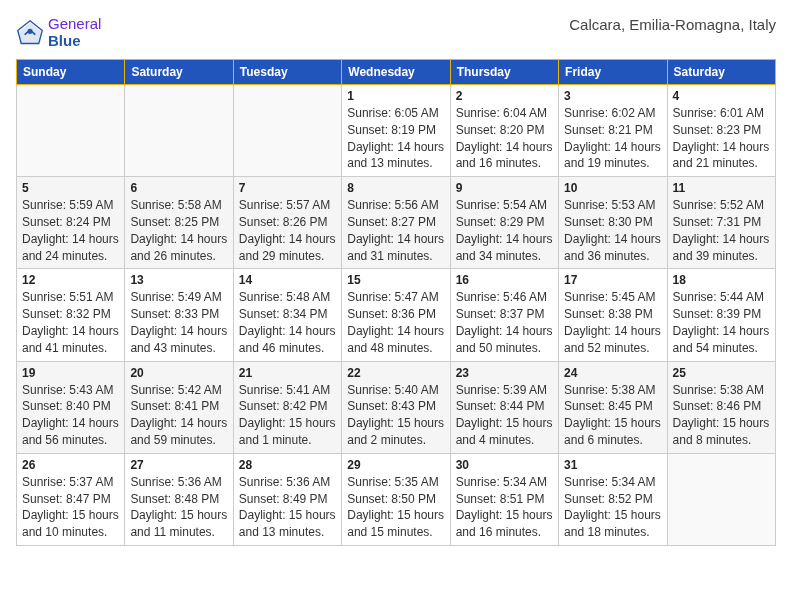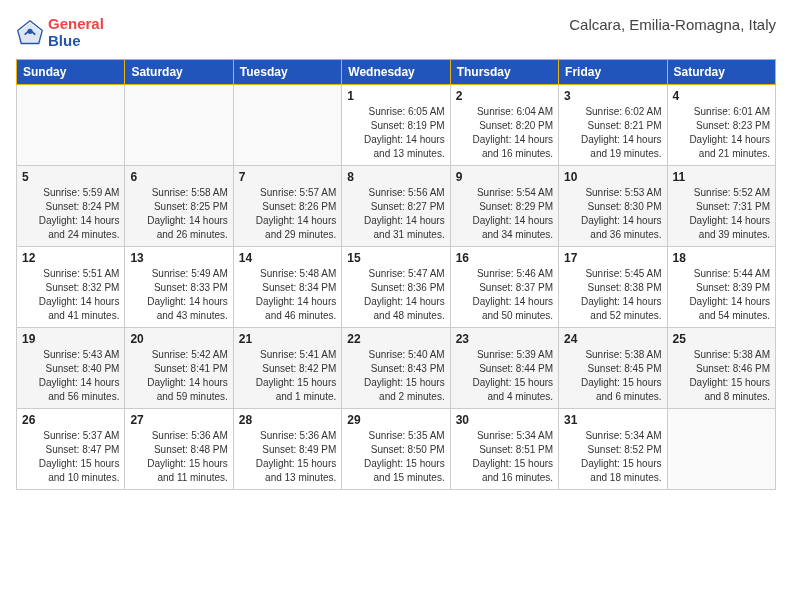--- a/index.html
+++ b/index.html
@@ -21,22 +21,22 @@
       align-items: center;
       gap: 4px;
     }
     .logo-text {
       display: flex;
       flex-direction: column;
       line-height: 1.1;
     }
     .logo-general {
       font-size: 15px;
-      font-weight: bold;
-      color: #ef4444;
+      font-weight: normal;
+      color: #6d28d9;
     }
     .logo-blue {
       font-size: 15px;
       font-weight: bold;
       color: #2255aa;
     }
     .logo-icon {
       width: 28px;
       height: 28px;
     }
@@ -80,24 +80,23 @@
       background: #f5f5f5;
     }
     .day-num {
       font-size: 12px;
       font-weight: bold;
       color: #222;
       display: block;
       margin-bottom: 2px;
     }
     .day-info {
-      font-size: 10px;
+      font-size: 12px;
       color: #333;
       line-height: 1.4;
-      text-align: right;
     }
     .empty-cell {
       background: #f9f9f9 !important;
     }
   </style>
 </head>
 <body>
 
 <div class="header">
   <div class="logo">

